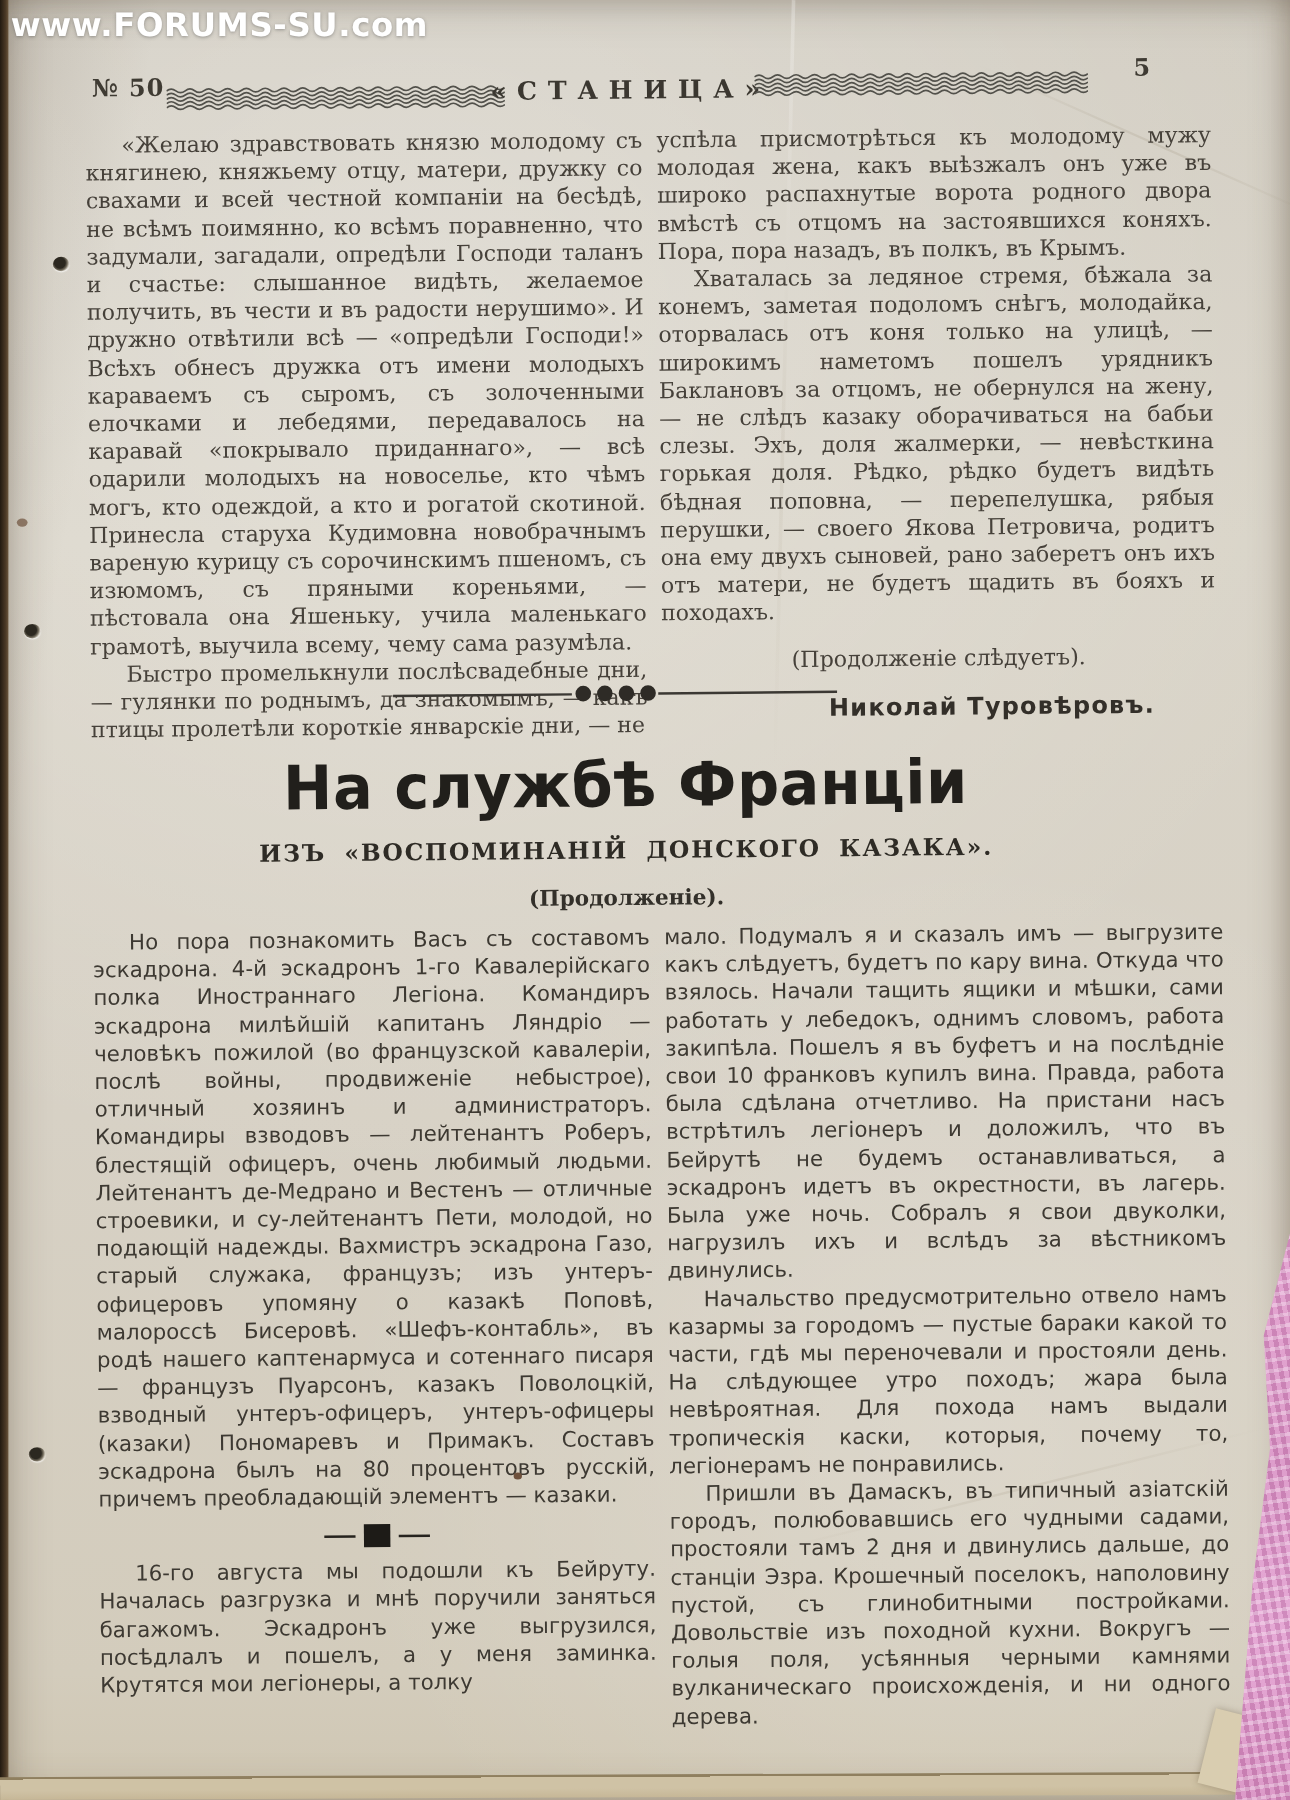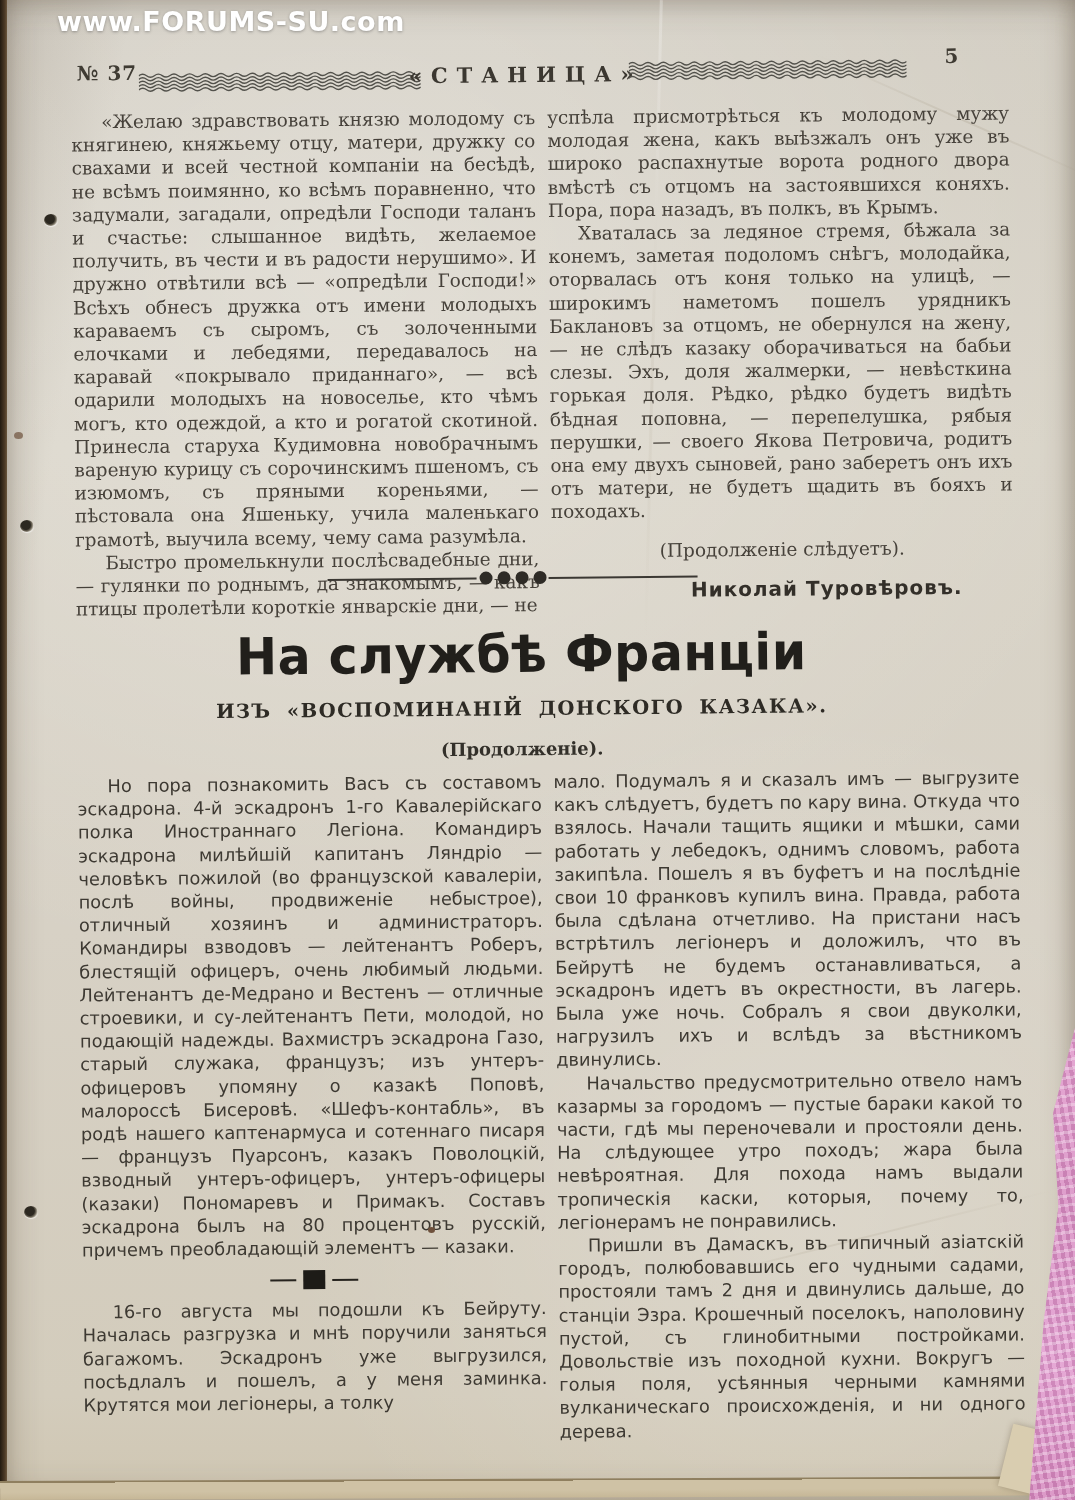--- a/index.html
+++ b/index.html
@@ -87,40 +87,40 @@
     margin:18px 0 0 0;}
   .a2-left{left:70px;top:770px;width:464px;}
   .a2-right{left:546px;top:770px;width:466px;}
   
   .sqsep{display:flex;align-items:center;justify-content:center;margin:11px 0 9px 0;}
   .sqsep .dash{width:26px;height:2.5px;background:#26231e;margin:0 7px;}
   .sqsep .sq{width:22px;height:19px;background:#1d1b17;}
   
   .watermark{position:absolute;left:9px;top:6px;
     font-family:"DejaVu Sans",sans-serif;font-weight:bold;font-size:27px;color:#ffffff;
-    letter-spacing:0.5px;text-shadow:0 1px 3px rgba(70,70,70,.45);margin-left:48px;}
+    letter-spacing:0.5px;text-shadow:0 1px 3px rgba(70,70,70,.45);}
 </style>
 </head>
 <body>
 
 <svg width="0" height="0" style="position:absolute" aria-hidden="true">
   <defs>
     <path id="waveRow" fill="none" stroke="#52514b" stroke-width="1.4" d="M0 3 Q4 0 8 3 T16 3 T24 3 T32 3 T40 3 T48 3 T56 3 T64 3 T72 3 T80 3 T88 3 T96 3 T104 3 T112 3 T120 3 T128 3 T136 3 T144 3 T152 3 T160 3 T168 3 T176 3 T184 3 T192 3 T200 3 T208 3 T216 3 T224 3 T232 3 T240 3 T248 3 T256 3 T264 3 T272 3 T280 3 T288 3"></path>
   </defs>
 </svg>
 
 <div class="paper"></div>
 <div class="binding"></div>
 <div class="crease-v"></div>
 <div class="crease-d"></div>
 <div class="crease-d2"></div>
 
 <div class="tilt">
 
-  <div class="abs issue">№ 37</div>
+  <div class="abs issue">№ 50</div>
   <svg class="wavy wavy-left" viewBox="0 0 288 20" preserveAspectRatio="none">
     <use href="#waveRow" y="0"></use>
       <use href="#waveRow" y="3.5"></use>
       <use href="#waveRow" y="7"></use>
     <use href="#waveRow" y="10.5"></use>
       <use href="#waveRow" y="14"></use>
   </svg>
   <div class="abs masthead">«СТАНИЦА»</div>
   <svg class="wavy wavy-right" viewBox="0 0 288 20" preserveAspectRatio="none">
     <use href="#waveRow" y="0"></use>

